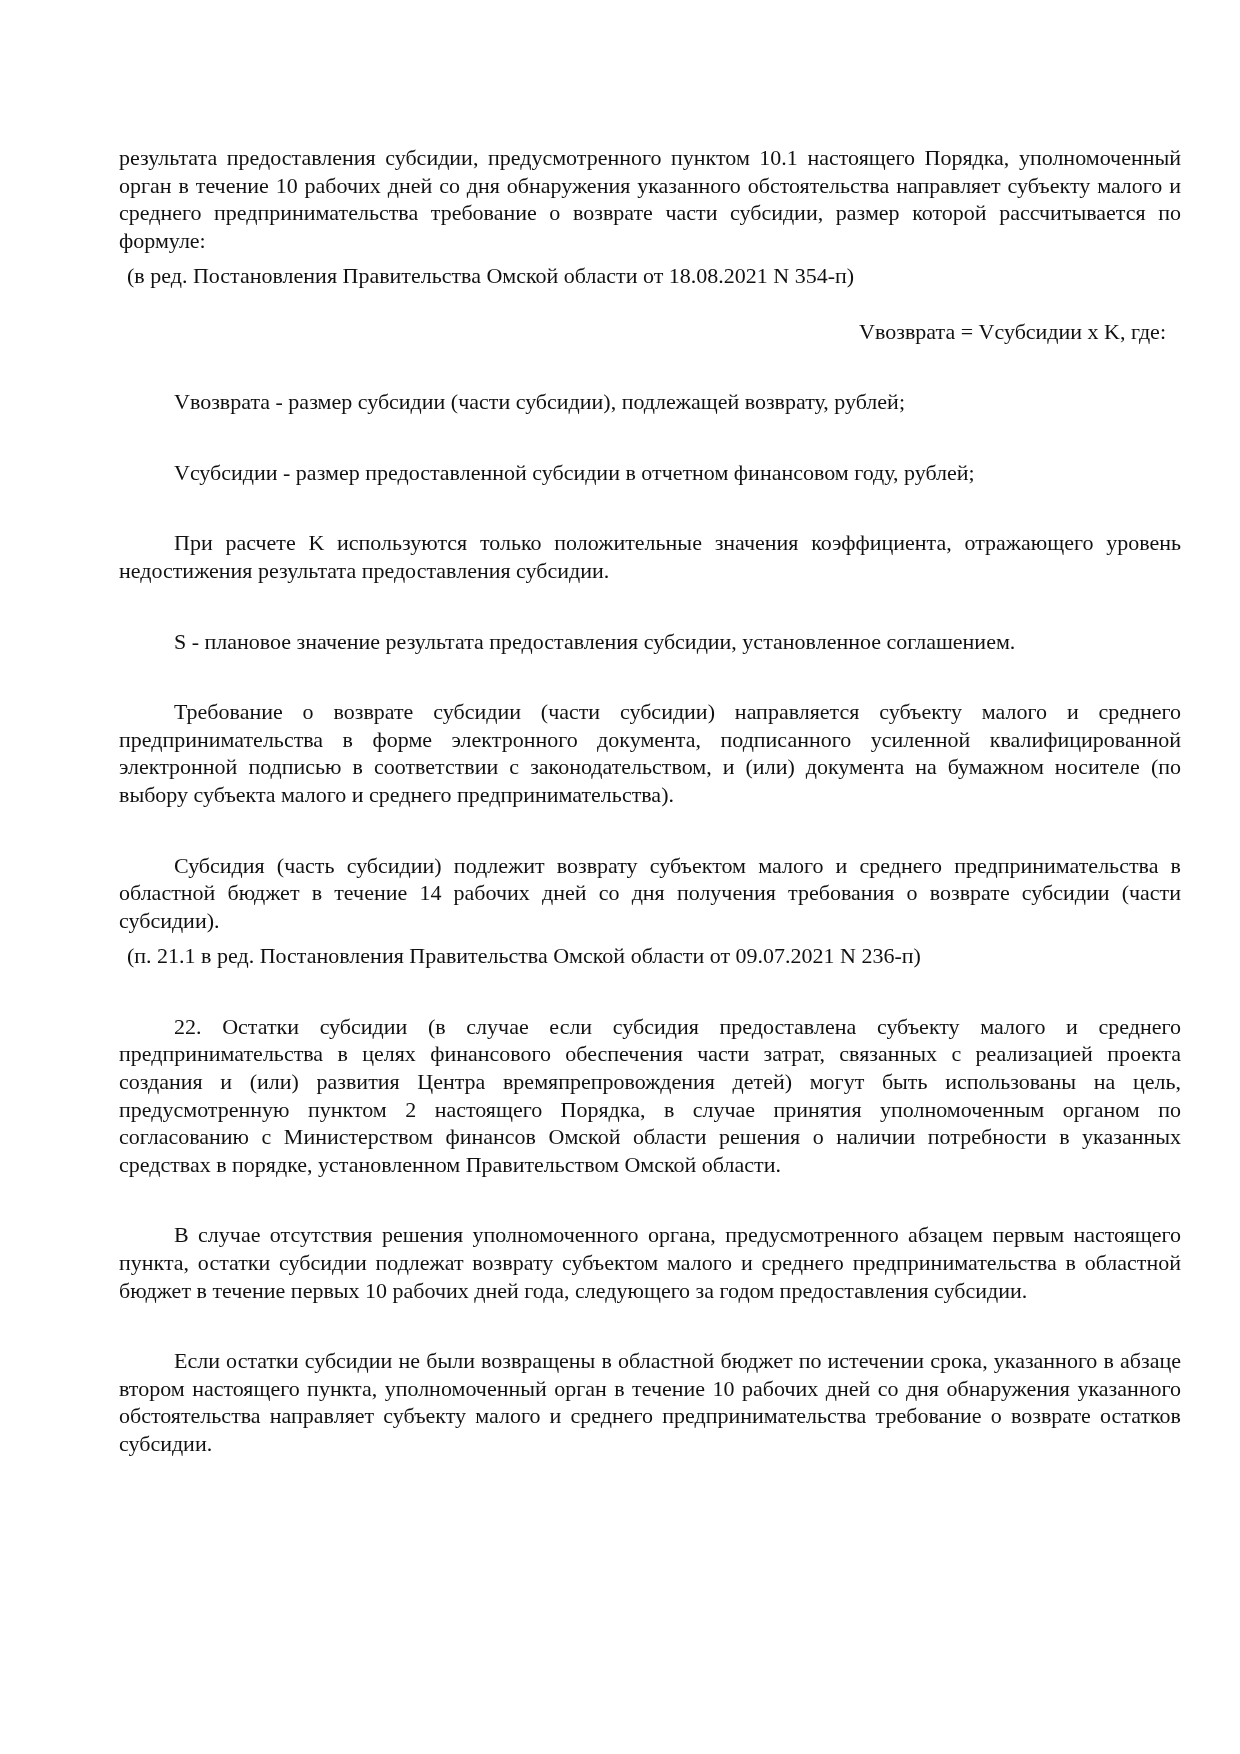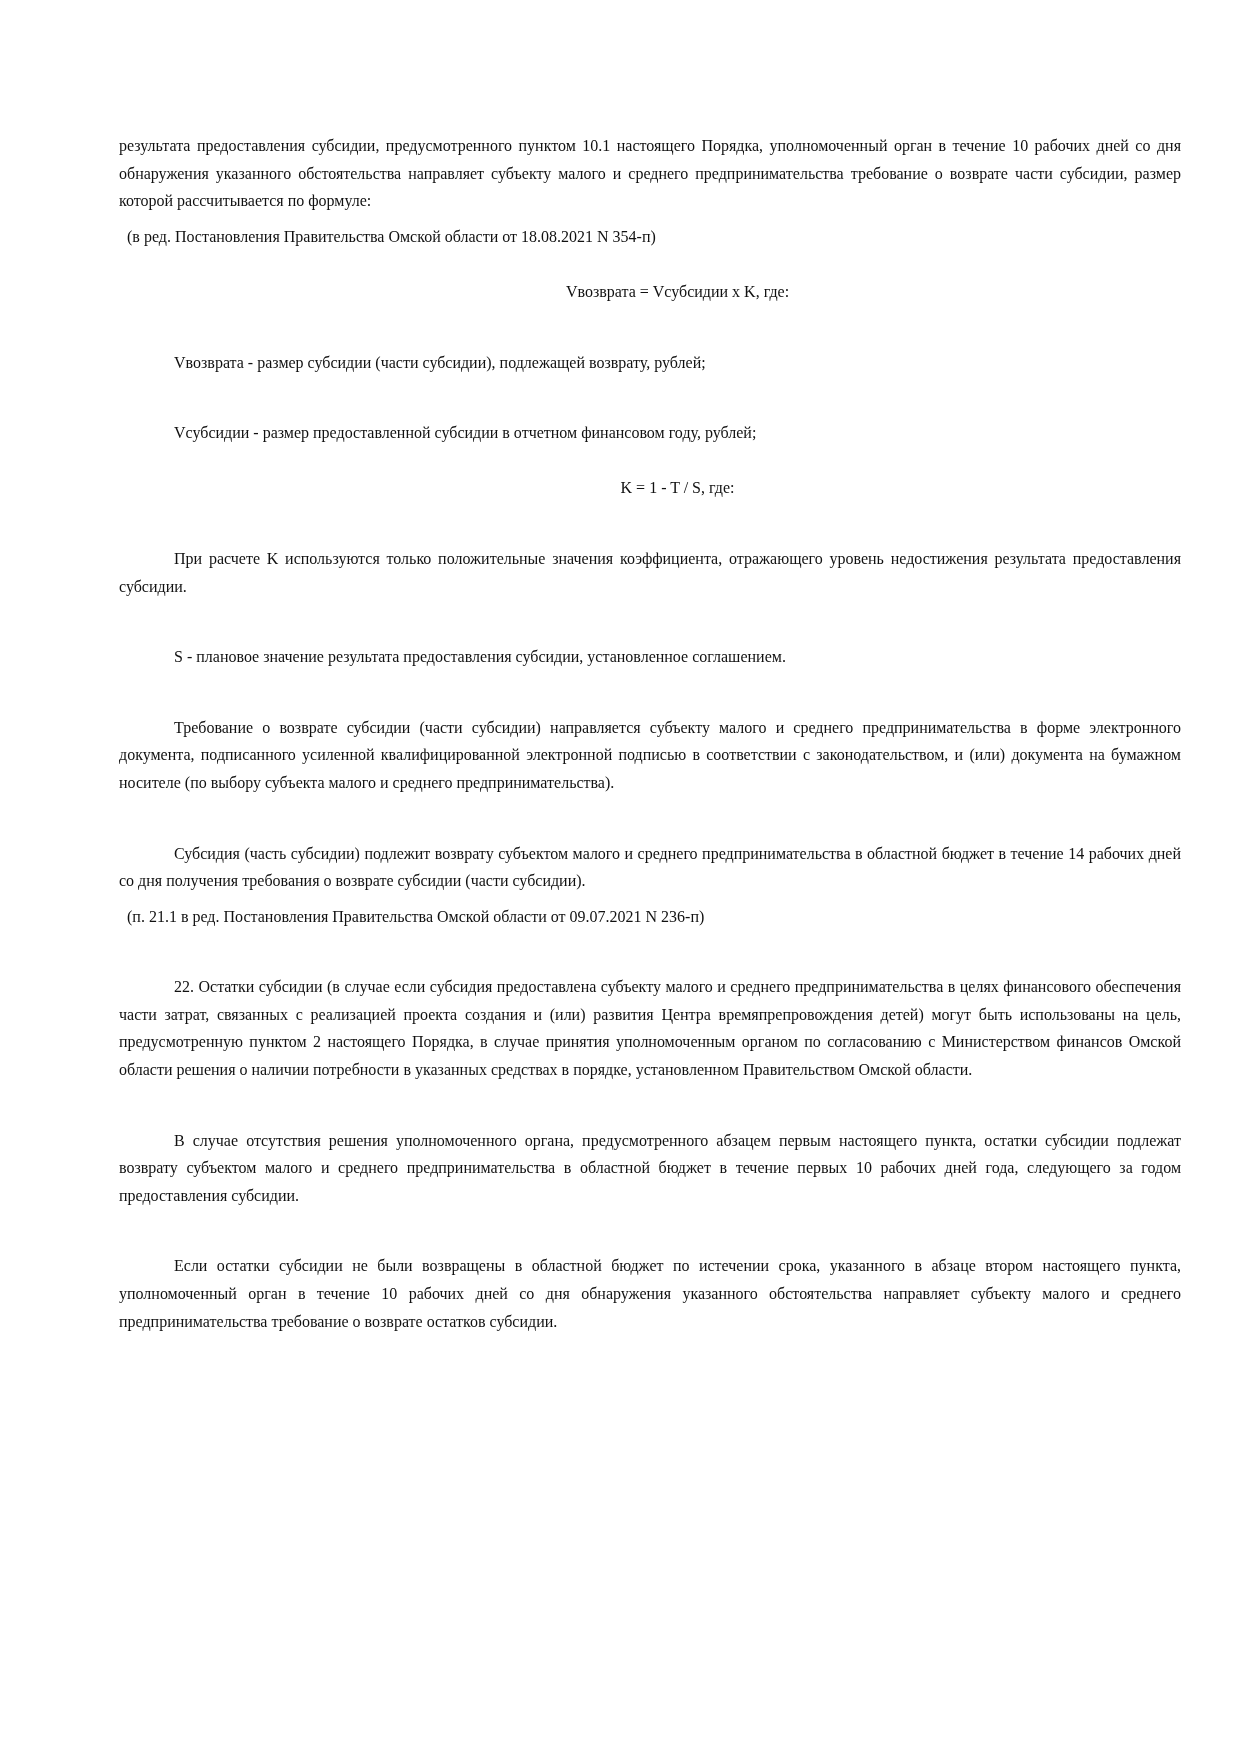--- a/index.html
+++ b/index.html
@@ -9,38 +9,38 @@
   }
   body {
     width: 1240px;
     height: 1754px;
     position: relative;
     overflow: hidden;
   }
   .page {
     position: absolute;
     left: 119px;
-    top: 132px;
+    top: 144px;
     width: 1062px;
     font-family: "Liberation Serif", "DejaVu Serif", serif;
-    font-size: 16px;
+    font-size: 22px;
     line-height: 27.6px;
     color: #111111;
   }
   .p {
     margin: 0;
     text-align: justify;
     text-justify: inter-word;
   }
   .indent { text-indent: 55px; }
   .gap { margin-top: 43px; }
   .formula {
-    margin: 4px;
+    margin: 15px;
     padding-left: 55px;
-    text-align: center;
+    text-align: right;
   }
   .note {
     margin: 8px;
     text-align: left;
   }
 </style>
 </head>
 <body>
 
 <div class="page">
@@ -48,21 +48,20 @@
   <p class="p">результата предоставления субсидии, предусмотренного пунктом 10.1 настоящего Порядка, уполномоченный орган в течение 10 рабочих дней со дня обнаружения указанного обстоятельства направляет субъекту малого и среднего предпринимательства требование о возврате части субсидии, размер которой рассчитывается по формуле:</p>
   <p class="note">(в ред. Постановления Правительства Омской области от 18.08.2021 N 354-п)</p>
 
   <p class="formula gap" style="margin-top:27.6px">Vвозврата = Vсубсидии x K, где:</p>
 
   <p class="p indent gap">Vвозврата - размер субсидии (части субсидии), подлежащей возврату, рублей;</p>
 
   <p class="p indent gap">Vсубсидии - размер предоставленной субсидии в отчетном финансовом году, рублей;</p>
 
 
-  <p class="formula gap" style="margin-top:27.6px">K = 1 - T / S, где:</p>
 
 
   <p class="p indent gap">При расчете K используются только положительные значения коэффициента, отражающего уровень недостижения результата предоставления субсидии.</p>
 
   <p class="p indent gap">S - плановое значение результата предоставления субсидии, установленное соглашением.</p>
 
   <p class="p indent gap">Требование о возврате субсидии (части субсидии) направляется субъекту малого и среднего предпринимательства в форме электронного документа, подписанного усиленной квалифицированной электронной подписью в соответствии с законодательством, и (или) документа на бумажном носителе (по выбору субъекта малого и среднего предпринимательства).</p>
 
   <p class="p indent gap">Субсидия (часть субсидии) подлежит возврату субъектом малого и среднего предпринимательства в областной бюджет в течение 14 рабочих дней со дня получения требования о возврате субсидии (части субсидии).</p>
   <p class="note">(п. 21.1 в ред. Постановления Правительства Омской области от 09.07.2021 N 236-п)</p>

